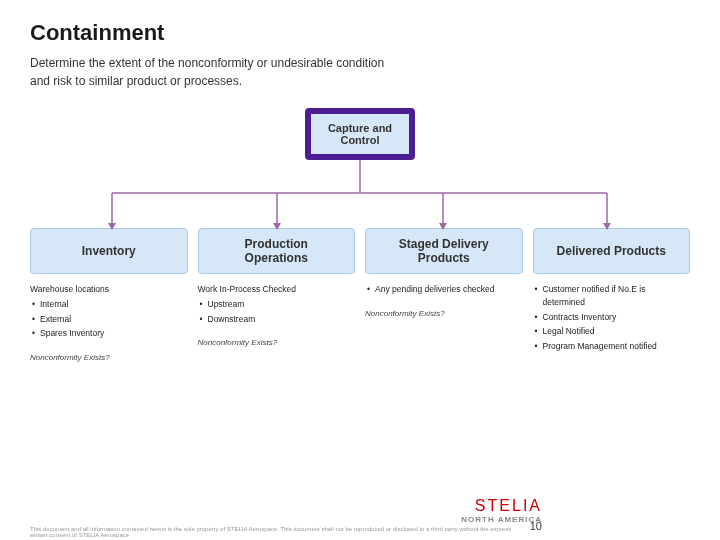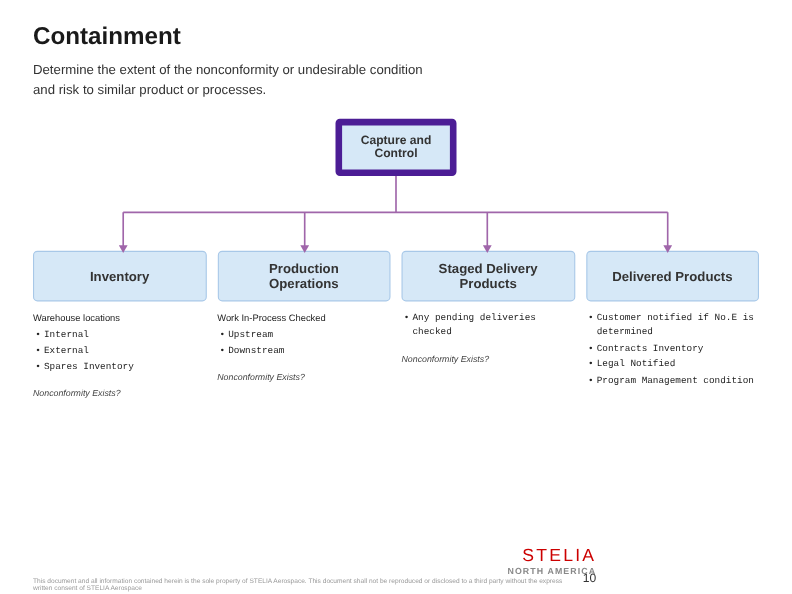--- a/index.html
+++ b/index.html
@@ -114,21 +114,20 @@
       line-height: 1.5;
     }
 
     .detail-col .detail-item {
       margin-bottom: 2px;
     }
 
     .detail-col .bullet {
       padding-left: 10px;
       position: relative;
-      font-family: Liberation Mono, monospace;
     }
 
     .detail-col .bullet::before {
       content: '•';
       position: absolute;
       left: 2px;
     }
 
     .nonconformity {
       font-style: italic;
@@ -247,21 +246,21 @@
 
       <div class="detail-col">
         <div class="detail-item bullet">Any pending deliveries checked</div>
         <div class="nonconformity">Nonconformity Exists?</div>
       </div>
 
       <div class="detail-col">
         <div class="detail-item bullet">Customer notified if No.E is determined</div>
         <div class="detail-item bullet">Contracts Inventory</div>
         <div class="detail-item bullet">Legal Notified</div>
-        <div class="detail-item bullet">Program Management condition</div>
+        <div class="detail-item bullet">Program Management notified</div>
       </div>
 
     </div>
 
   </div>
 
   <div class="footer">
     <div class="page-number">10</div>
     <div class="logo">
       <span style="color:#c00; font-size:16px; font-weight:normal; letter-spacing:2px;">STELIA</span>

